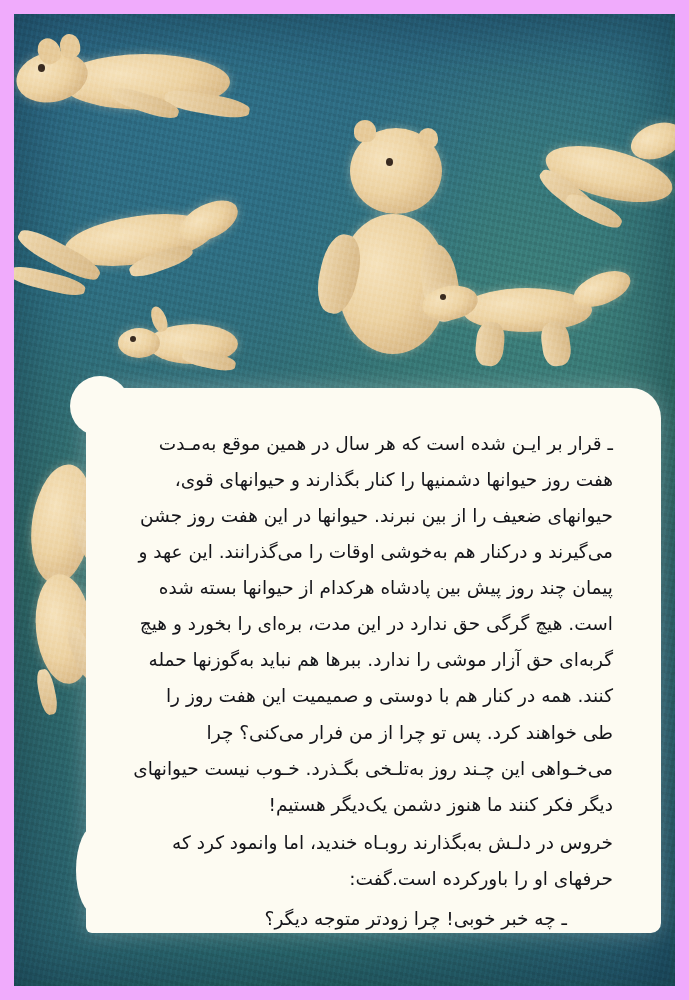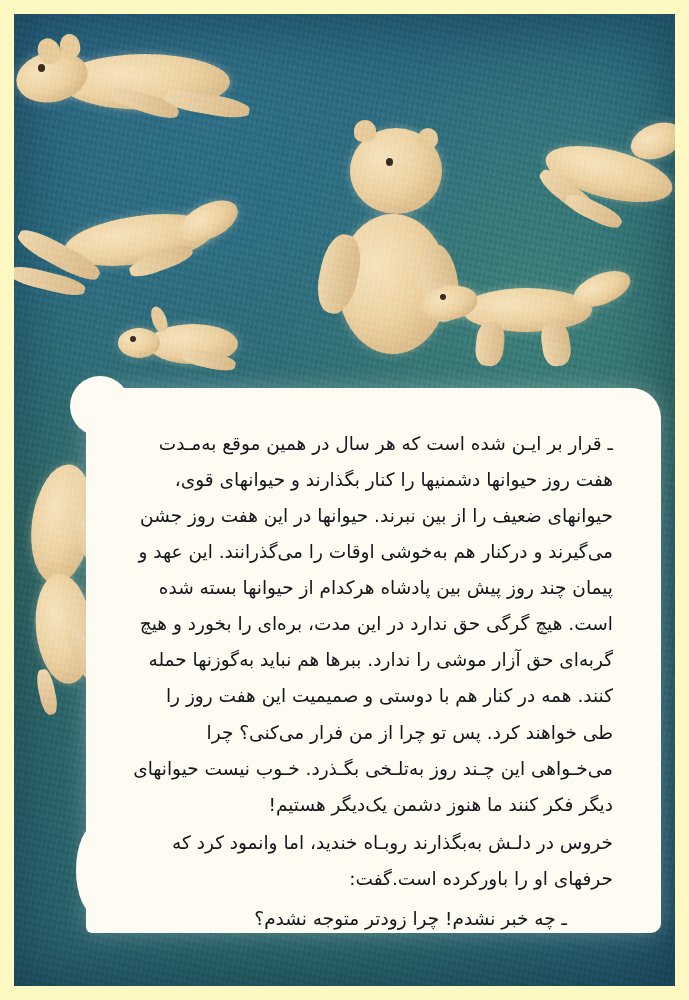--- a/index.html
+++ b/index.html
@@ -8,21 +8,21 @@
     background: #ffffff;
   }
   body {
     font-family: "DejaVu Sans", sans-serif;
   }
   .page {
     position: relative;
     width: 689px;
     height: 1000px;
     overflow: hidden;
-    background: #fef9c3;
+    background: #f0abfc;
     margin-left: 20px;
   }
 
   
   .illustration {
     position: absolute;
     left: 14px;
     top: 14px;
     width: 661px;
     height: 972px;
@@ -196,17 +196,17 @@
       <div class="an-limb" style="left:44px; top:90px; width:60px; height:18px; transform:rotate(62deg);"></div>
       <div class="an-limb" style="left:40px; top:200px; width:56px; height:18px; transform:rotate(68deg);"></div>
       <div class="an-limb" style="left:10px; top:240px; width:46px; height:16px; transform:rotate(78deg);"></div>
     </div>
   </div>
 
   <div class="text-card">
     <div class="story-text">
       <p>ـ قرار بر ایـن شده است که هر سال در همین موقع به‌مـدت هفت روز حیوانها دشمنیها را کنار بگذارند و حیوانهای قوی، حیوانهای ضعیف را از بین نبرند. حیوانها در این هفت روز جشن می‌گیرند و درکنار هم به‌خوشی اوقات را می‌گذرانند. این عهد و پیمان چند روز پیش بین پادشاه هرکدام از حیوانها بسته شده است. هیچ گرگی حق ندارد در این مدت، بره‌ای را بخورد و هیچ گربه‌ای حق آزار موشی را ندارد. ببرها هم نباید به‌گوزنها حمله کنند. همه در کنار هم با دوستی و صمیمیت این هفت روز را طی خواهند کرد. پس تو چرا از من فرار می‌کنی؟ چرا می‌خـواهی این چـند روز به‌تلـخی بگـذرد. خـوب نیست حیوانهای دیگر فکر کنند ما هنوز دشمن یک‌دیگر هستیم!</p>
       <p class="dash-line">خروس در دلـش به‌بگذارند روبـاه خندید، اما وانمود کرد که حرفهای او را باورکرده است.گفت:</p>
-      <p class="indent-q">ـ چه خبر نشدم! چرا زودتر متوجه نشدم؟</p>
+      <p class="indent-q">ـ چه خبر خوبی! چرا زودتر متوجه دیگر؟</p>
     </div>
   </div>
 
 </div>
 
 </body></html>

